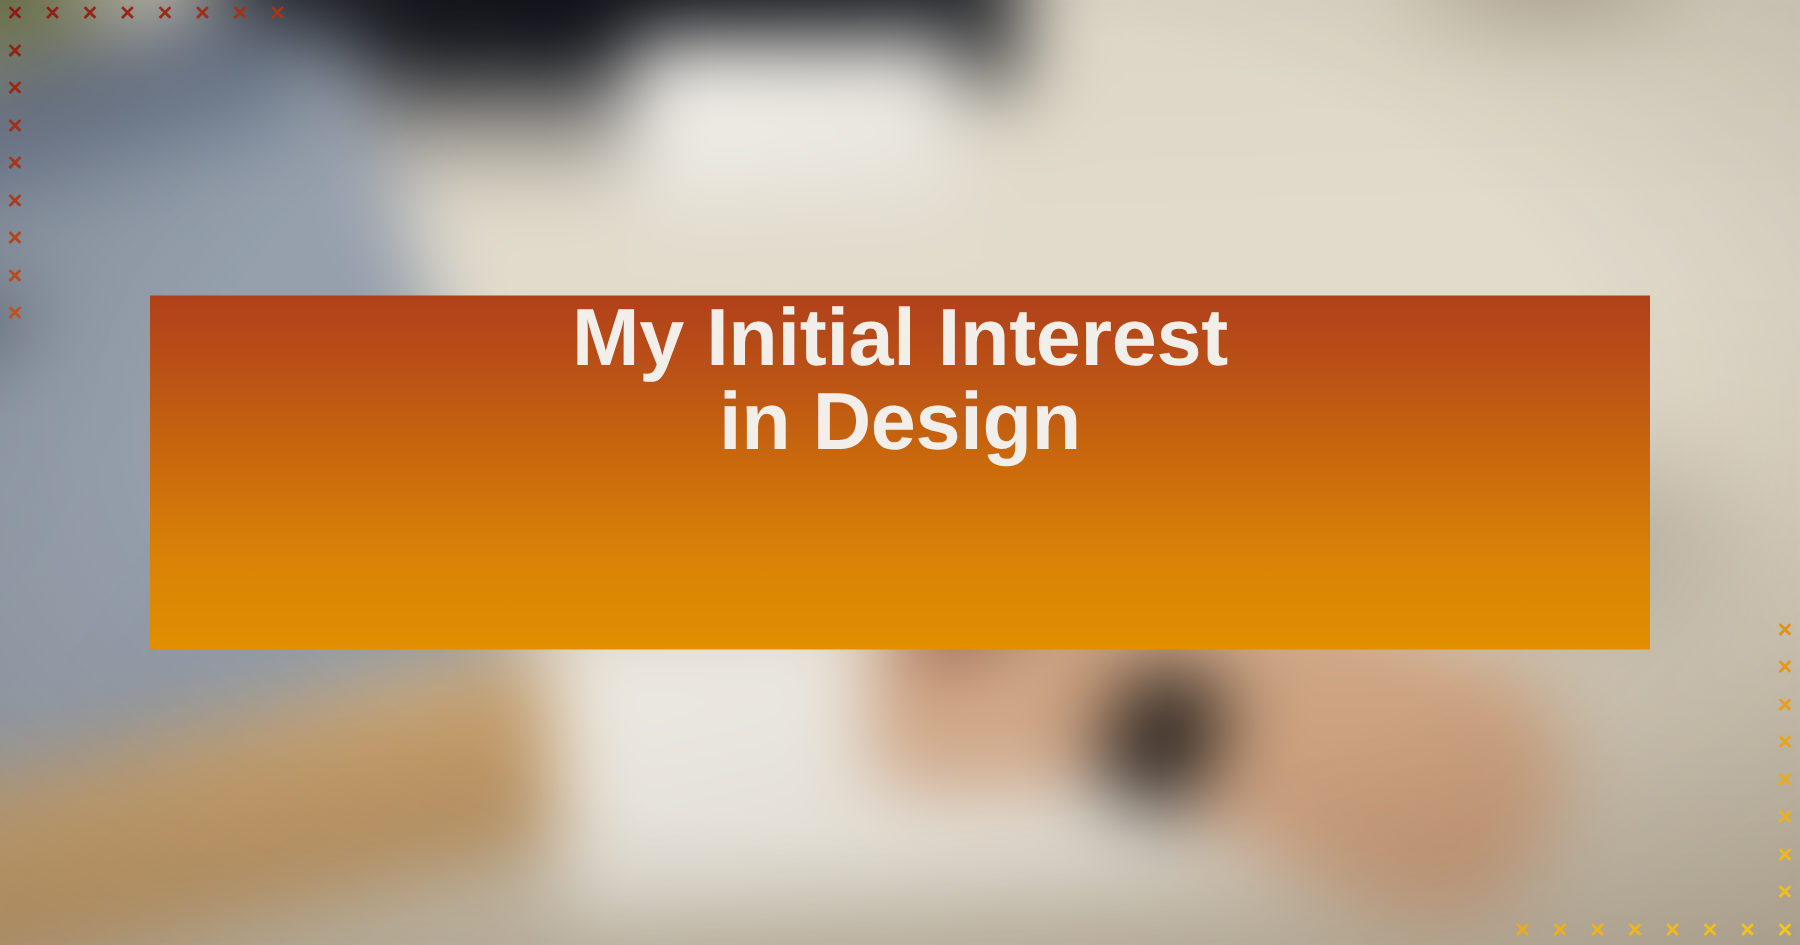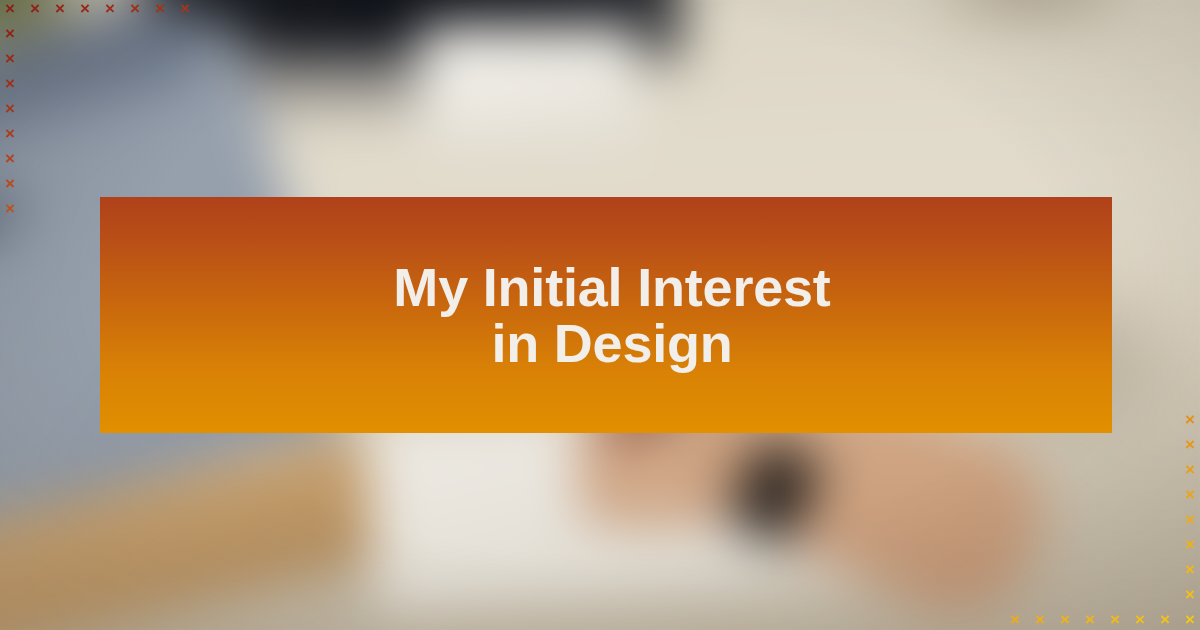--- a/index.html
+++ b/index.html
@@ -197,24 +197,22 @@
   }
 
   
   .banner {
     position: absolute;
     left: 100px;
     top: 197px;
     width: 1000px;
     height: 236px;
     display: flex;
-    align-items: center;
     justify-content: center;
     background: linear-gradient(180deg, #b0411a 0%, #bb5216 22%, #ca6a0c 48%, #d98206 74%, #e28f00 100%);
-    padding-left: 12px;
   }
   .banner-title {
     margin: 0;
     text-align: center;
     color: #f2eeea;
     font-size: 54px;
     line-height: 1.04;
     font-weight: 700;
     letter-spacing: -0.2px;
     font-family: "Liberation Sans", sans-serif;

